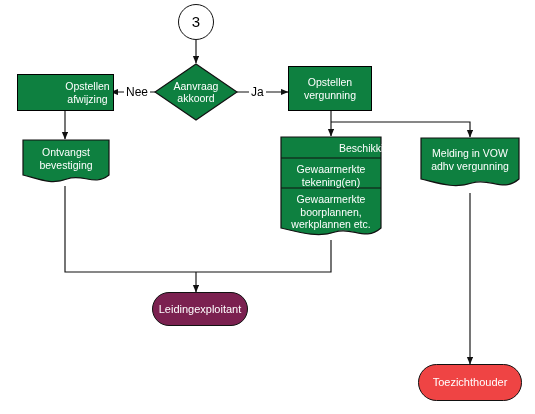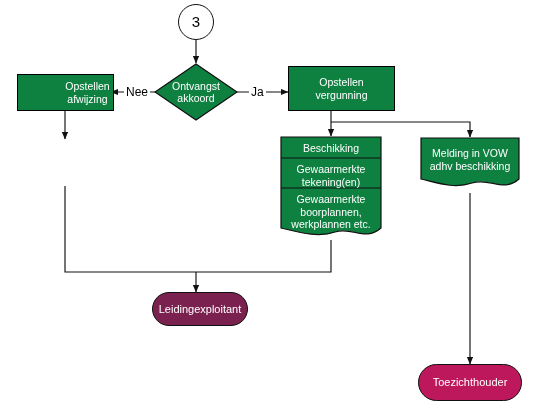--- a/index.html
+++ b/index.html
@@ -122,21 +122,21 @@
   
   .pill {
     border-radius: 22px;
     font-size: 11px;
   }
   .pill-purple {
     background: #7B2150;
     border: 1.3px solid #111111;
   }
   .pill-blue {
-    background: #be185d;
+    background: #ef4444;
     border: 1.3px solid #111111;
   }
 
   
   .edge-label {
     position: absolute;
     font-size: 12px;
     color: #000000;
     background: #ffffff;
     padding: 0 2px;
@@ -180,54 +180,61 @@
   </svg>
 
   <div class="node start-circle" style="left:178px; top:4px; width:36px; height:36px;">
     <span class="lbl">3</span>
   </div>
 
   <div class="diamond-wrap" style="left:154px; top:63px; width:84px; height:58px;">
     <svg width="84" height="58" viewBox="0 0 84 58" xmlns="http://www.w3.org/2000/svg">
       <polygon points="42,1 83,29 42,57 1,29" fill="#0E8040" stroke="#111111" stroke-width="1.3"></polygon>
     </svg>
-    <div class="diamond-text">Ontvangst
+    <div class="diamond-text">Aanvraag
 akkoord</div>
   </div>
 
   <div class="node proc" style="left:17px; top:74px; width:97px; height:37px;padding-left:44px;">
     <span class="lbl">Opstellen afwijzing</span>
   </div>
 
-  <div class="node proc" style="left:288px; top:66px; width:107px; height:45px;">
+  <div class="node proc" style="left:288px; top:66px; width:84px; height:45px;">
     <span class="lbl">Opstellen
 vergunning</span>
   </div>
 
+  <div class="doc" style="left:22px; top:139px; width:88px; height:48px;">
+    <svg width="88" height="48" viewBox="0 0 88 48" xmlns="http://www.w3.org/2000/svg">
+      <path d="M1,1 H87 V36 C72,48 61,34 45,40 C29,46 17,40 1,36 Z" fill="#0E8040" stroke="#111111" stroke-width="1.2"></path>
+    </svg>
+    <div class="doctext" style="top:7px;">Ontvangst
+bevestiging</div>
+  </div>
 
   <div class="docstack" style="left:280px; top:136px; width:102px; height:106px;">
     <svg width="102" height="106" viewBox="0 0 102 106" xmlns="http://www.w3.org/2000/svg">
       <path d="M1,1 H101 V92 C85,106 72,90 55,96 C38,102 18,96 1,92 Z" fill="#0E8040" stroke="#111111" stroke-width="1.2"></path>
       <line x1="1" y1="22" x2="101" y2="22" stroke="#111111" stroke-width="1"></line>
       <line x1="1" y1="52" x2="101" y2="52" stroke="#111111" stroke-width="1"></line>
     </svg>
-    <div class="seg" style="top:6px;">Beschikking</div>
+    <div class="seg" style="top:6px;margin-left:36px;">Beschikking</div>
     <div class="seg" style="top:27px;">Gewaarmerkte
 tekening(en)</div>
     <div class="seg" style="top:57px;">Gewaarmerkte
 boorplannen,
 werkplannen etc.</div>
   </div>
 
   <div class="doc" style="left:420px; top:137px; width:100px; height:56px;">
     <svg width="100" height="56" viewBox="0 0 100 56" xmlns="http://www.w3.org/2000/svg">
       <path d="M1,1 H99 V42 C83,56 70,40 52,46 C34,52 18,46 1,42 Z" fill="#0E8040" stroke="#111111" stroke-width="1.2"></path>
     </svg>
     <div class="doctext" style="top:10px;">Melding in VOW
-adhv beschikking</div>
+adhv vergunning</div>
   </div>
 
   <div class="node pill pill-purple" style="left:152px; top:292px; width:96px; height:34px;">
     <span class="lbl">Leidingexploitant</span>
   </div>
 
   <div class="node pill pill-blue" style="left:418px; top:364px; width:104px; height:37px;">
     <span class="lbl">Toezichthouder</span>
   </div>
 

